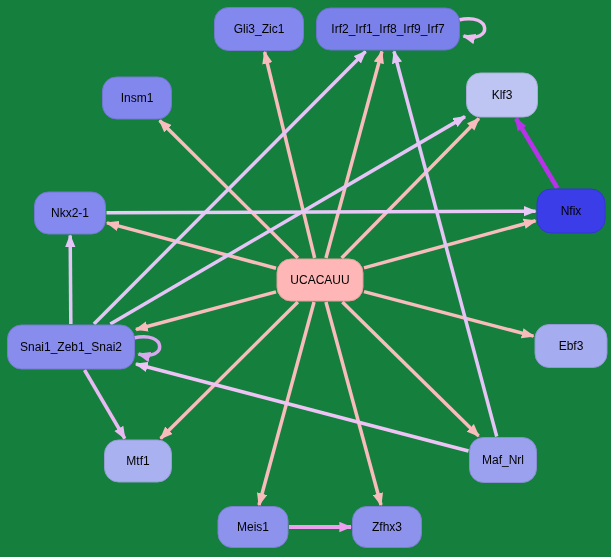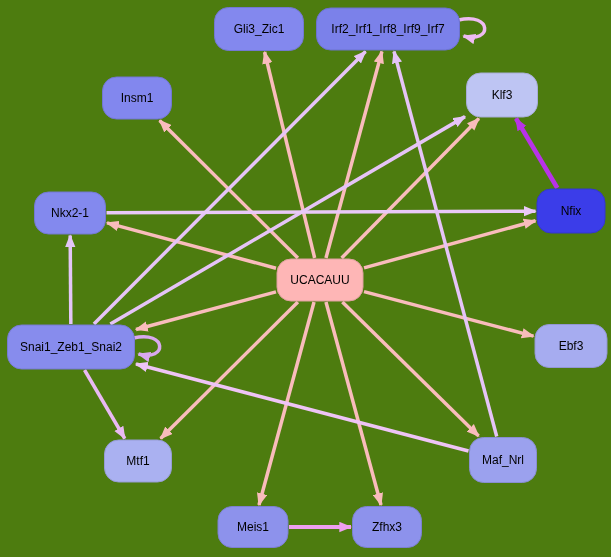--- a/index.html
+++ b/index.html
@@ -5,21 +5,21 @@
   html, body {
     margin: 0;
     padding: 0;
     background: #ffffff;
     font-family: "Liberation Sans", sans-serif;
   }
   .canvas-wrap {
     position: relative;
     width: 611px;
     height: 557px;
-    background: #4d7c0f;
+    background: #15803d;
     overflow: hidden;
   }
   svg { display: block; }
   .node-rect {
     cursor: pointer;
   }
   .node-label {
     font-family: "Liberation Sans", sans-serif;
     font-size: 12px;
     fill: #000000;

